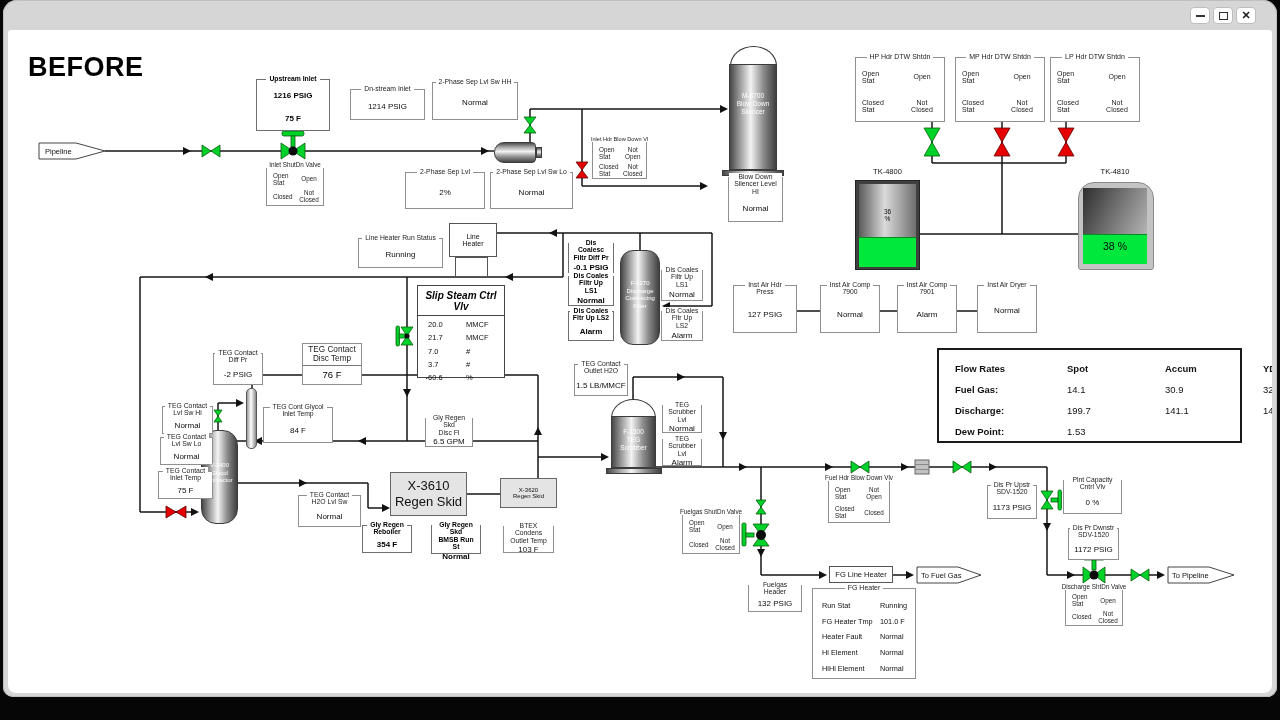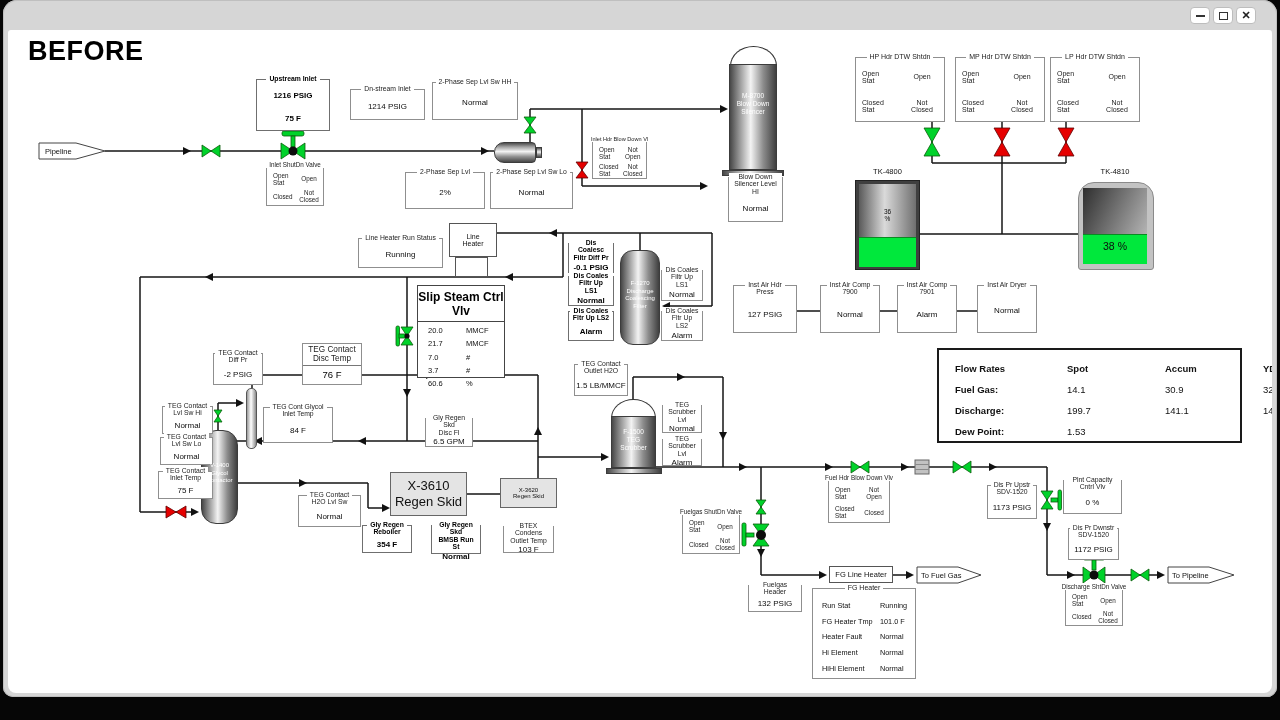--- a/index.html
+++ b/index.html
@@ -10,21 +10,21 @@
   .maxbox{width:9px;height:8px;border:1.6px solid #333;box-sizing:border-box;}
   .xglyph{font-size:11px;font-weight:bold;color:#222;line-height:1;}
   .content{position:absolute;left:5px;right:5px;top:30px;bottom:4px;background:#fff;border-radius:3px 3px 8px 8px;overflow:hidden;}
   .stage{position:absolute;left:-8px;top:-30px;width:1280px;height:720px;}
   .layer{position:absolute;left:0;top:0;z-index:1;}
   .pipe{stroke:#161616;stroke-width:1.5;fill:none;}
   .ar{fill:#111;}
   g.valve-open polygon,g.valve-open rect{fill:#00d22a;stroke:#0b5c0b;stroke-width:0.8;}
   g.valve-closed polygon,g.valve-closed rect{fill:#e60000;stroke:#5e0303;stroke-width:0.8;}
   .vdot{fill:#0c0c0c;}
-  .pagetitle{position:absolute;z-index:5;font-size:27px;font-weight:800;color:#000;letter-spacing:0.5px;}
+  .pagetitle{position:absolute;z-index:5;font-size:27px;font-weight:800;color:#000;letter-spacing:0.5px;margin-top:16px;}
   
   .ves{position:absolute;z-index:2;border:1px solid #3c3c3c;box-sizing:border-box;}
   .metV{background:linear-gradient(90deg,#474747 0%,#9c9c9c 22%,#f3f3f3 45%,#8d8d8d 72%,#3f3f3f 100%);}
   .metH{background:linear-gradient(180deg,#4d4d4d 0%,#a8a8a8 22%,#f3f3f3 45%,#909090 72%,#474747 100%);}
   .metL{background:linear-gradient(90deg,#9a9a9a,#ffffff 45%,#8a8a8a);}
   .dome{position:absolute;z-index:2;background:#fff;border:1px solid #333;border-bottom:none;border-radius:50% 50% 0 0/100% 100% 0 0;box-sizing:border-box;}
   .vlabel{position:absolute;z-index:4;color:#fff;text-align:center;white-space:pre-line;line-height:1.25;}
   .tklabel{position:absolute;z-index:4;color:#111;text-align:center;font-size:7.5px;}
   .tkA{position:absolute;z-index:2;background:#3f3f3f;border:1px solid #222;box-sizing:border-box;}
   .tkAin{position:absolute;z-index:2;background:linear-gradient(90deg,#5a5a5a,#dadada 45%,#6f6f6f);}
@@ -46,21 +46,21 @@
   .st{position:relative;top:-5px;background:#fff;padding:0 3px;font-size:6.3px;color:#222;white-space:nowrap;}
   .sgrid{display:grid;grid-template-columns:1fr 1fr;flex:1;width:100%;align-items:center;margin-top:-3px;}
   .sgrid span{font-size:6.3px;line-height:7px;color:#222;white-space:pre-line;}
   .sgrid span:nth-child(odd){padding-left:6px;text-align:left;}
   .sgrid span:nth-child(even){text-align:center;}
   
   .eqbox{position:absolute;z-index:3;background:#fff;border:1px solid #555;box-sizing:border-box;display:flex;align-items:center;justify-content:center;text-align:center;white-space:pre-line;color:#111;}
   .skid{background:#e4e4e4;border:1px solid #666;}
   
   .sstbl{position:absolute;z-index:3;background:#fff;border:1px solid #444;box-sizing:border-box;}
-  .sshead{font-weight:bold;font-size:12px;text-align:center;border-bottom:1px solid #444;padding:4px 0 3px 0;color:#000;}
+  .sshead{font-weight:bold;font-size:10px;text-align:center;border-bottom:1px solid #444;padding:4px 0 3px 0;color:#000;font-style:italic;}
   .ssrow{display:grid;grid-template-columns:38px 1fr;padding:4.2px 0 0 10px;font-size:7.5px;color:#111;}
   .flowtbl{position:absolute;z-index:3;background:#fff;border:2px solid #1a1a1a;box-sizing:border-box;padding:8px 0 0 16px;}
   .frow{display:grid;grid-template-columns:92px 78px 78px 50px;height:21px;align-items:center;font-size:9.5px;color:#111;gap:20px;}
   .fhead span{font-weight:bold;}
   .frow span:first-child{font-weight:bold;}
   .fgbox{position:absolute;z-index:3;background:#fff;border:1px solid #8f8f8f;box-sizing:border-box;display:flex;flex-direction:column;align-items:center;}
   .fgrows{width:100%;margin-top:2px;}
   .fgrow{display:grid;grid-template-columns:58px 1fr;height:15.6px;align-items:center;padding-left:9px;font-size:7.3px;color:#111;}
   .shape{position:absolute;z-index:2;overflow:visible;}
   .shape text{font-size:7.5px;fill:#111;}

